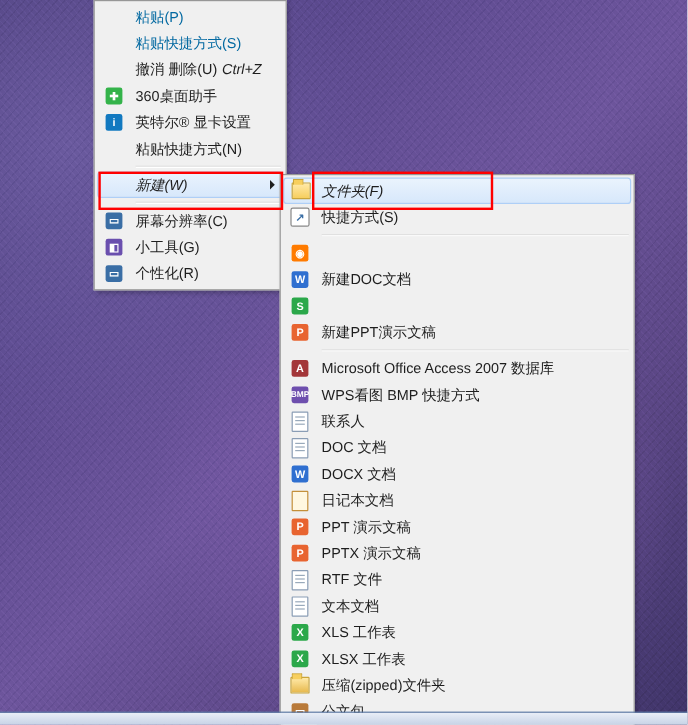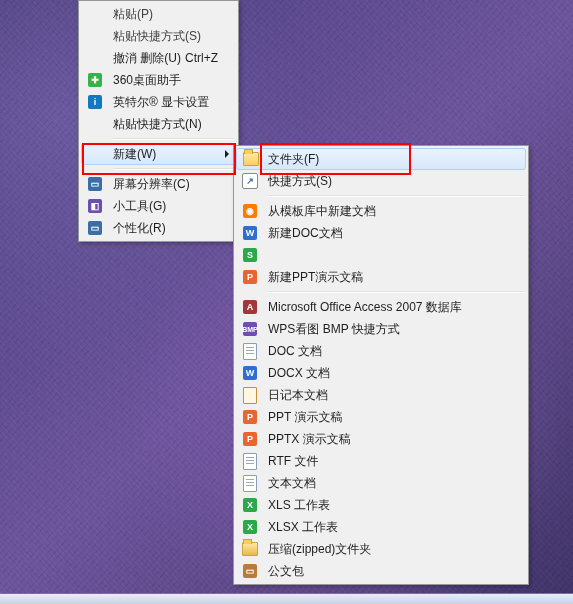--- a/index.html
+++ b/index.html
@@ -20,28 +20,28 @@
   .menu{
     position:absolute;background:#f0f0f0;border:1px solid #979797;
     box-shadow:2px 2px 4px rgba(0,0,0,0.25);
     padding:2px;
   }
   .gutter{position:absolute;left:2px;top:2px;bottom:2px;width:28px;background:#f0f0f0;}
   .item{
     position:relative;display:flex;align-items:center;height:22px;
     padding-left:32px;padding-right:18px;white-space:nowrap;color:#1e1e1e;
   }
-  .item.disabled{color:#404040;}
+  .item.disabled{color:#0369a1;}
   .item.hover{
     background:linear-gradient(#eaf3fd,#d7e8fb);
     border:1px solid #aecff7;border-radius:3px;
-    padding-left:31px;padding-right:17px;height:20px;
+    padding-left:31px;padding-right:17px;height:20px;font-style:italic;
   }
   .sep{height:1px;margin:3px 2px 3px 32px;background:#e0e0e0;border-bottom:1px solid #ffffff;}
-  .shortcut{position:absolute;right:18px;}
+  .shortcut{position:absolute;right:18px;font-style:italic;}
   .arrow{position:absolute;right:6px;top:50%;transform:translateY(-50%);width:0;height:0;border-top:4px solid transparent;border-bottom:4px solid transparent;border-left:4px solid #1e1e1e;}
   .ico{position:absolute;left:6px;top:50%;transform:translateY(-50%);width:16px;height:16px;display:flex;align-items:center;justify-content:center;font-size:10px;}
   .redbox{position:absolute;border:2px solid #ff0000;pointer-events:none;}
   .taskbar{position:absolute;left:0;right:0;bottom:0;height:10px;background:linear-gradient(#e9eef7,#c7d3e6);border-top:1px solid #5e7ba5;}
   
   .ic-folder{width:16px;height:12px;background:linear-gradient(#ffe9a8,#f7cf5e);border:1px solid #caa53a;border-radius:1px;position:relative;}
   .ic-folder::before{content:"";position:absolute;top:-4px;left:0;width:7px;height:4px;background:#f7cf5e;border:1px solid #caa53a;border-bottom:none;border-radius:1px 1px 0 0;}
   .ic-doc{width:12px;height:15px;background:#fff;border:1px solid #8a9db5;border-radius:1px;position:relative;}
   .ic-doc .bar{position:absolute;left:2px;right:2px;height:1px;background:#9ab;}
   .ic-sq{width:14px;height:14px;border-radius:2px;display:flex;align-items:center;justify-content:center;color:#fff;font-size:9px;font-weight:bold;}
@@ -123,21 +123,20 @@
         </span>
     <span>快捷方式(S)</span>
   </div>
 
   <div class="sep"></div>
 
   <div class="item">
     <span class="ico">
           <span class="ic-sq" style="background:#ff7b00;">◉</span>
         </span>
-    <span>从模板库中新建文档</span>
   </div>
   <div class="item">
     <span class="ico">
           <span class="ic-sq" style="background:#2f6fd0;">W</span>
         </span>
     <span>新建DOC文档</span>
   </div>
   <div class="item">
     <span class="ico">
           <span class="ic-sq" style="background:#2ba84a;">S</span>
@@ -156,20 +155,30 @@
     <span class="ico">
           <span class="ic-sq" style="background:#a33639;">A</span>
         </span>
     <span>Microsoft Office Access 2007 数据库</span>
   </div>
   <div class="item">
     <span class="ico">
           <span class="ic-sq" style="background:#6e4fae;font-size:7px;">BMP</span>
         </span>
     <span>WPS看图 BMP 快捷方式</span>
+  </div>
+  <div class="item">
+    <span class="ico">
+          <span class="ic-doc">
+            <span class="bar" style="top:3px;"></span>
+            <span class="bar" style="top:6px;"></span>
+            <span class="bar" style="top:9px;"></span>
+          </span>
+        </span>
+    <span>联系人</span>
   </div>
   <div class="item">
     <span class="ico">
           <span class="ic-doc">
             <span class="bar" style="top:3px;"></span>
             <span class="bar" style="top:6px;"></span>
             <span class="bar" style="top:9px;"></span>
           </span>
         </span>
     <span>DOC 文档</span>

